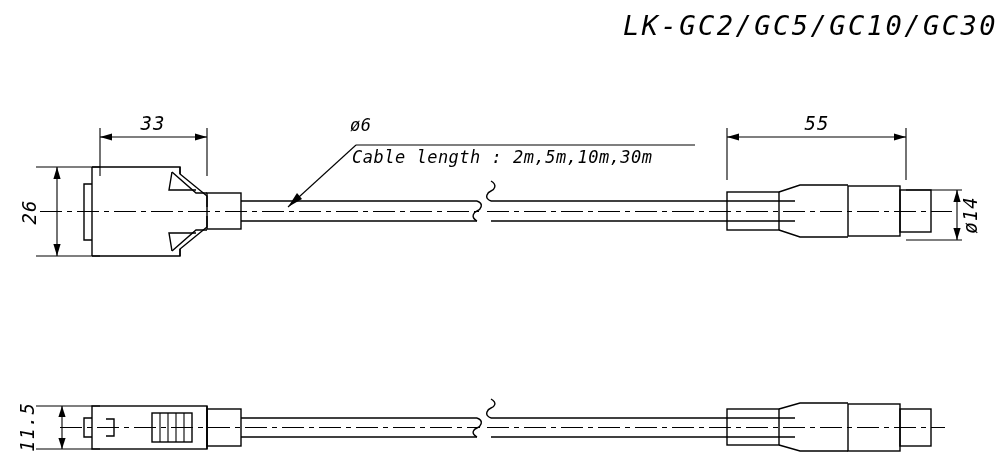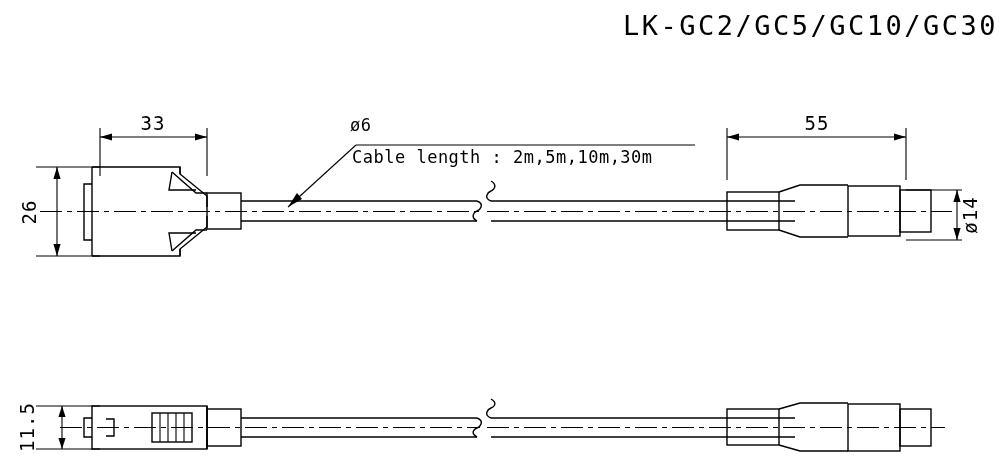--- a/index.html
+++ b/index.html
@@ -7,20 +7,21 @@
     padding: 0;
     background: #ffffff;
   }
   #drawing-root {
     position: relative;
     width: 1000px;
     height: 463px;
     background: #ffffff;
     font-family: "DejaVu Sans Mono", "Liberation Mono", monospace;
     overflow: hidden;
+    font-style: italic;
   }
   svg#cad {
     display: block;
     width: 1000px;
     height: 463px;
   }
   .ln {
     stroke: #000000;
     stroke-width: 1.4;
     fill: none;

